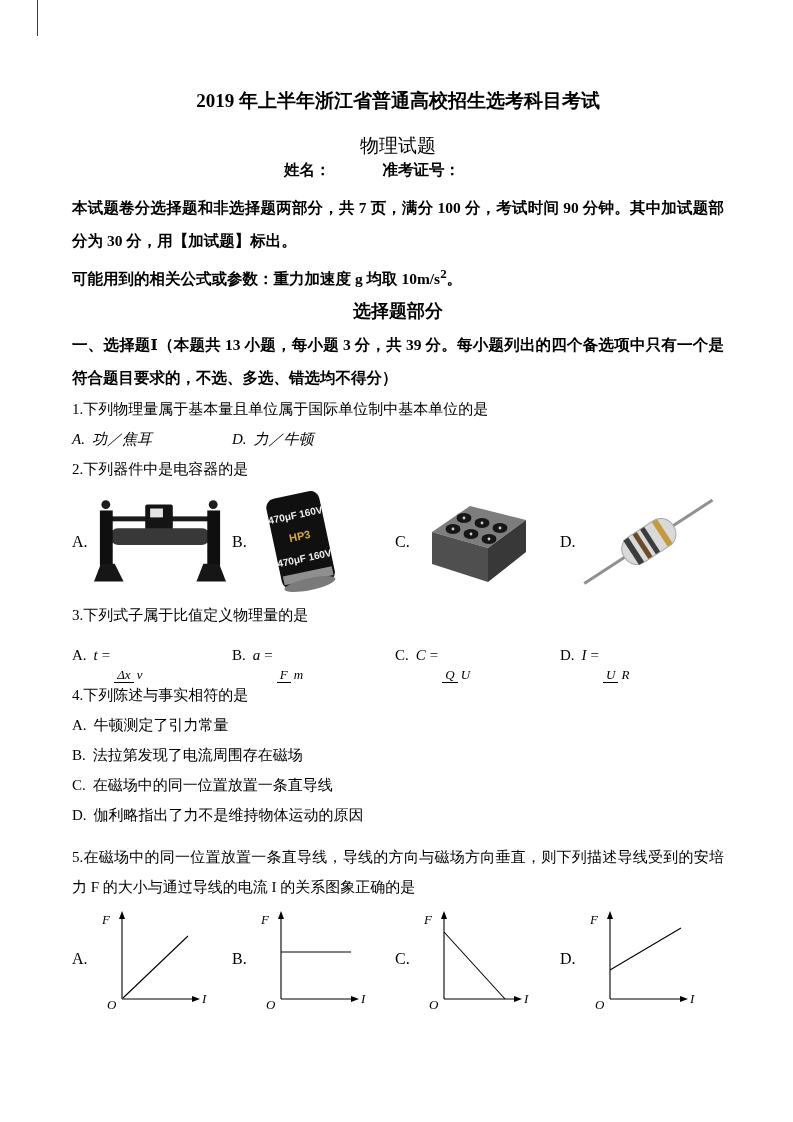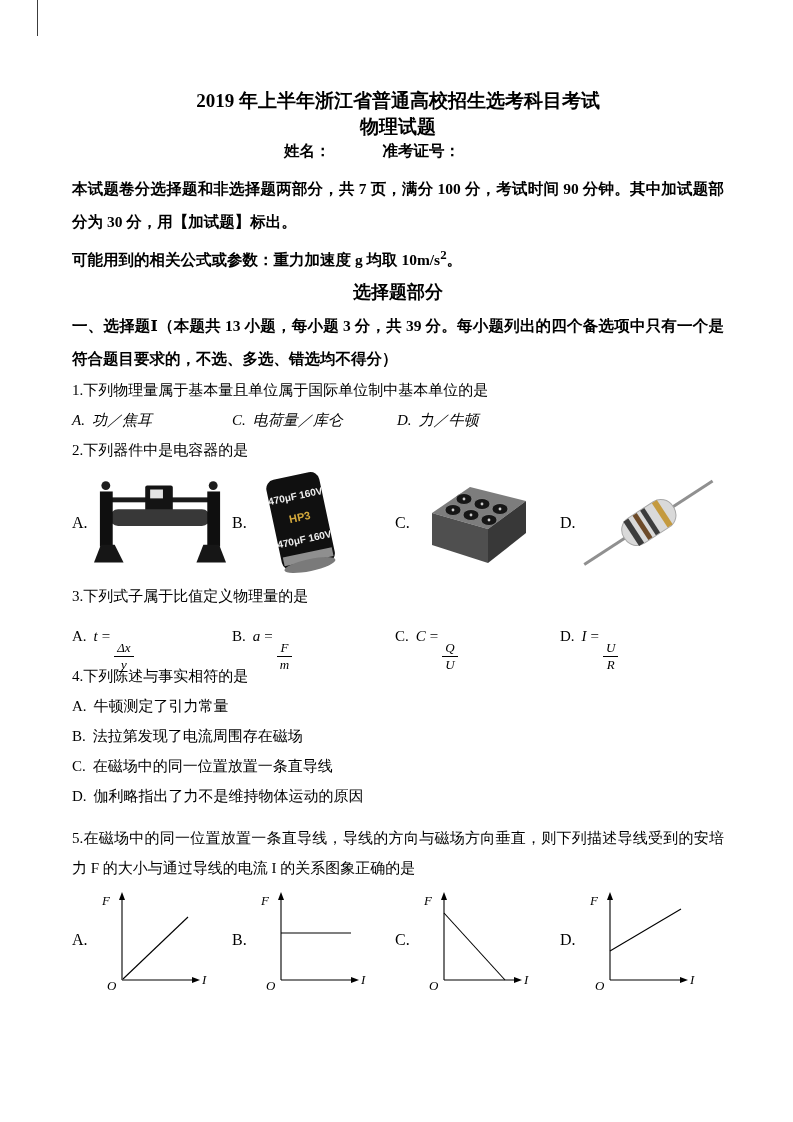--- a/index.html
+++ b/index.html
@@ -3,21 +3,21 @@
 <meta charset="utf-8">
 <style>
   html,body{margin:0;padding:0;}
   .page{position:relative;width:793px;height:1071px;background:#ffffff;color:#000;
         font-family:"Liberation Serif","DejaVu Serif",serif;overflow:hidden;}
   .margin-mark{position:absolute;left:37px;width:1px;background:#3c3c3c;}
   .margin-mark.top{top:0;height:36px;}
   .margin-mark.bottom{top:1076px;height:46px;}
   .content{position:absolute;left:72px;top:88px;width:652px;}
   .title{font-size:19px;font-weight:bold;text-align:center;line-height:26px;}
-  .subtitle{font-size:19px;font-weight:bold;text-align:center;line-height:26px;}
+  .subtitle{font-size:19px;font-weight:normal;text-align:center;line-height:26px;margin-top:19px;}
   .name-row{margin-left:212px;font-size:15.5px;font-weight:bold;line-height:22px;}
   .name-row .spacer{display:inline-block;width:52px;}
   .para{font-size:15.5px;line-height:33px;}
   .bold{font-weight:bold;}
   .justify{text-align:justify;}
   .para.first{margin-top:10px;}
   .part-title{font-size:18px;font-weight:bold;text-align:center;line-height:33px;}
   .qtext{font-size:15px;line-height:30px;}
   .q5{margin-top:12px;}
   .opt-row{display:flex;font-size:15px;line-height:30px;font-style:italic;}
@@ -27,21 +27,21 @@
   .c4{flex:1;}
   .olabel{margin-right:7px;}
   .q4line{font-size:15px;line-height:30px;}
   .media-row{display:flex;align-items:center;margin:6px 0 6px;}
   .media-row .cell{display:flex;align-items:center;}
   .media-row .olabel{margin-right:6px;}
   .formula-row{display:flex;align-items:center;height:46px;font-size:15px;margin:2px 0 2px;}
   .formula-row .cell{display:flex;align-items:center;}
   .mvar{font-style:italic;}
   .meq{margin:0 4px;}
-  .frac{display:inline-flex;flex-direction:column;text-align:center;font-size:13px;
+  .frac{display:inline-flex;flex-direction:row;text-align:center;font-size:13px;
         line-height:1.2;font-style:italic;margin-top:40px;}
   .frac .num{border-bottom:1px solid #000;padding:0 3px;}
   .frac .den{padding:0 3px;}
   .graph .axis{stroke:#000;stroke-width:1.1;fill:none;}
   .graph .arrow{fill:#000;}
   .graph .dline{stroke:#000;stroke-width:1.1;fill:none;}
   .graph text{font-family:"Liberation Serif","DejaVu Serif",serif;font-style:italic;font-size:13px;fill:#000;}
   .photo{display:block;}
   .captext{font-family:"Liberation Sans","DejaVu Sans",sans-serif;font-weight:bold;}
 </style>
@@ -67,21 +67,20 @@
       <span>可能用到的相关公式或参数：重力加速度 g 均取 10m/s</span><sup>2</sup><span>。</span>
     </div>
 
     <div class="part-title">选择题部分</div>
 
     <div class="para bold justify">一、选择题Ⅰ（本题共 13 小题，每小题 3 分，共 39 分。每小题列出的四个备选项中只有一个是符合题目要求的，不选、多选、错选均不得分）</div>
 
     <div class="qtext">1.下列物理量属于基本量且单位属于国际单位制中基本单位的是</div>
     <div class="opt-row">
       <div class="c1"><span class="olabel">A.</span><span>功／焦耳</span></div>
-      <div class="c3"><span class="olabel">C.</span><span>电荷量／库仑</span></div>
       <div class="c4"><span class="olabel">D.</span><span>力／牛顿</span></div>
     </div>
 
     <div class="qtext">2.下列器件中是电容器的是</div>
     <div class="media-row">
       <div class="cell c1">
         <span class="olabel">A.</span>
         <svg class="photo" width="132" height="96" viewBox="0 0 134 96">
           <rect x="10" y="22" width="114" height="5" fill="#1b1b1b"></rect>
           <rect x="52" y="10" width="28" height="26" rx="2" fill="#141414"></rect>

